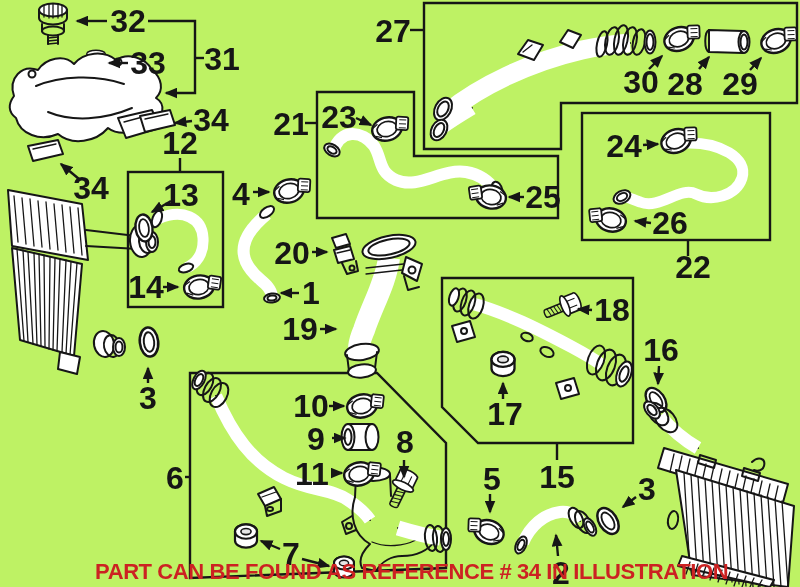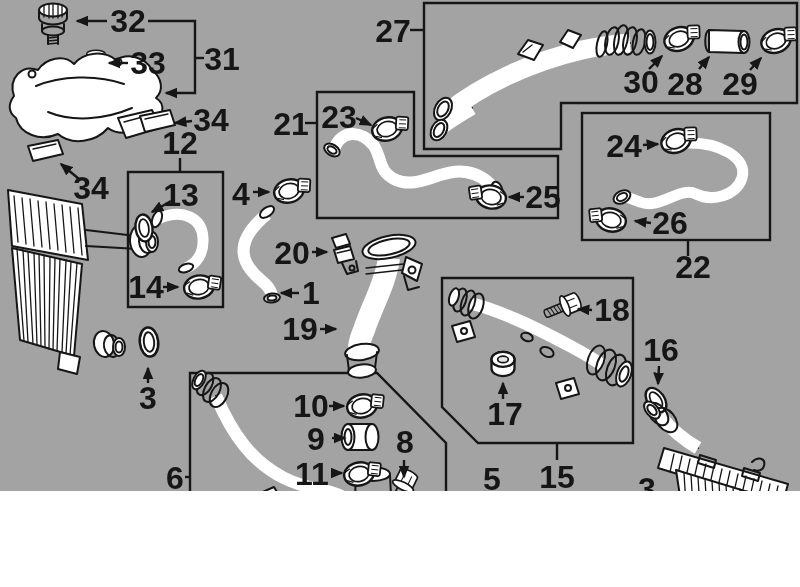--- a/index.html
+++ b/index.html
@@ -1,16 +1,16 @@
 <!DOCTYPE html>
 <html><head>
 <meta charset="utf-8">
 <style>
   html,body{margin:0;padding:0;background:#ffffff;}
-  .stage{position:relative;width:800px;height:491px;background:#a3a3a3;overflow:hidden;}
+  .stage{position:relative;width:800px;height:587px;background:#bef264;overflow:hidden;}
   svg{display:block;}
   .bx{fill:none;stroke:#161616;stroke-width:2.4;}
   .ln{fill:none;stroke:#161616;stroke-width:2;stroke-linecap:round;stroke-linejoin:round;}
   .th{fill:none;stroke:#161616;stroke-width:1.3;stroke-linecap:round;}
   .wh{fill:#ffffff;stroke:#161616;stroke-width:2;stroke-linejoin:round;}
   .ar{fill:none;stroke:#161616;stroke-width:2.4;}
   .lbl{font:700 32px "Liberation Sans", sans-serif;fill:#161616;text-anchor:middle;}
   .note{font:700 22px "Liberation Sans", sans-serif;letter-spacing:-0.4px;}
 </style>
 </head>

